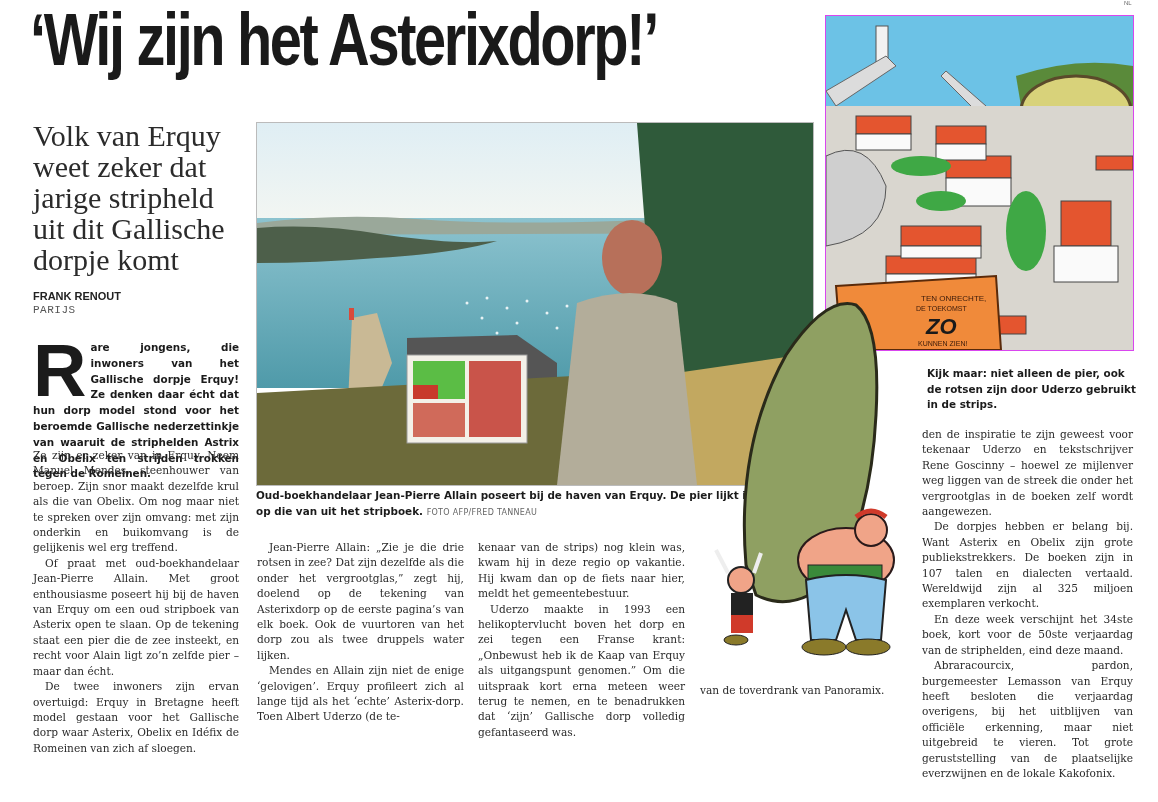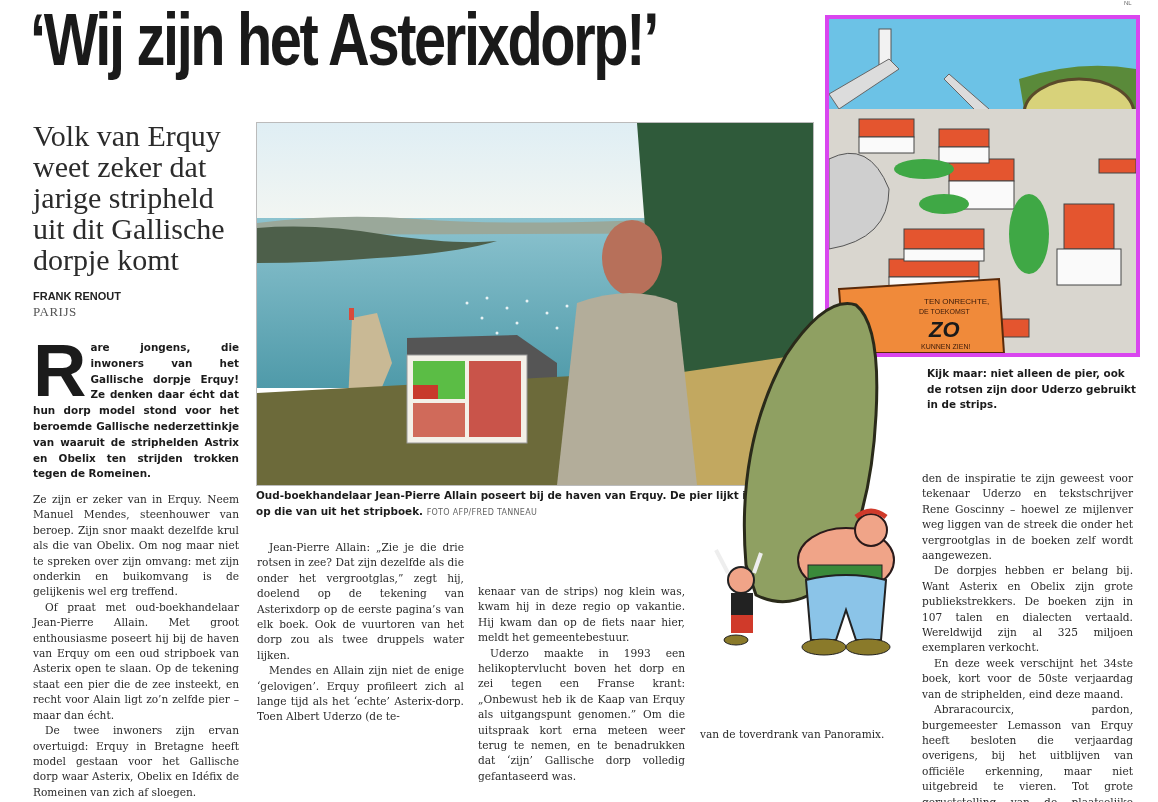--- a/index.html
+++ b/index.html
@@ -2,35 +2,35 @@
 <html><head>
 <meta charset="utf-8">
 <style>
   html, body { margin:0; padding:0; }
   body { width:1158px; height:802px; background:#ffffff; position:relative; overflow:hidden; font-family:"DejaVu Serif", serif; color:#222; }
   .abs { position:absolute; }
   .headline { left:30px; top:-6px; font-family:"Liberation Sans", sans-serif; font-weight:bold; font-size:74px; letter-spacing:-3px; color:#1a1a1a; transform:scaleX(0.78); transform-origin:left top; white-space:nowrap; line-height:1.25; }
   .corner-tag { left:1124px; top:0px; font-family:"Liberation Sans", sans-serif; font-size:6px; color:#666; }
   .subhead { left:33px; top:120px; width:215px; font-family:"Liberation Serif", serif; font-size:30px; line-height:31px; color:#2b2b2b; }
   .author { left:33px; top:290px; font-family:"Liberation Sans", sans-serif; font-weight:bold; font-size:11px; color:#222; }
-  .place { left:33px; top:304px; font-family:Liberation Serif, serif; font-size:13px; color:#555; letter-spacing:0.5px; }
+  .place { left:33px; top:304px; font-family:Liberation Mono, monospace; font-size:11px; color:#555; letter-spacing:0.5px; }
   .lead { left:33px; top:340px; width:206px; font-family:"DejaVu Sans", sans-serif; font-weight:bold; font-size:10.4px; line-height:15.8px; text-align:justify; color:#1b1b1b; }
   .dropcap { float:left; font-family:"Liberation Sans", sans-serif; font-weight:bold; font-size:74px; line-height:58px; margin:2px 4px 0 0; color:#1b1b1b; }
   .col { font-family:"DejaVu Serif", serif; font-size:10.6px; line-height:15.4px; text-align:justify; color:#2a2a2a; }
   .col p { margin:0; text-indent:12px; }
-  .col p.first { text-indent:0;margin-top:44px; }
+  .col p.first { text-indent:0; }
   .col1 { left:33px; top:448px; width:206px; }
   .col2 { left:257px; top:540px; width:207px; }
   .col3 { left:478px; top:540px; width:207px; }
   .col4 { left:700px; top:683px; width:208px; }
   .col5 { left:922px; top:427px; width:211px; }
   .photo { left:256px; top:122px; width:556px; height:362px; overflow:hidden; border:1px solid #bbb; }
   .photo-cap { left:256px; top:488px; width:556px; font-family:"DejaVu Sans", sans-serif; font-weight:bold; font-size:10.4px; line-height:15.5px; color:#1b1b1b; }
   .credit { font-weight:normal; font-size:8px; color:#666; letter-spacing:0.3px; }
-  .comic { left:825px; top:15px; width:307px; height:334px; overflow:hidden; border:4px solid #d946ef;text-align:right; }
+  .comic { left:825px; top:15px; width:307px; height:334px; overflow:hidden; border:1px solid #d946ef;text-align:right; }
   .comic-cap { left:927px; top:366px; width:210px; font-family:"DejaVu Sans", sans-serif; font-weight:bold; font-size:10.4px; line-height:15.5px; color:#1b1b1b; }
   .cartoon { left:696px; top:295px; width:230px; height:380px; }
 </style>
 </head>
 <body>
 
 <div class="abs corner-tag">NL</div>
 <div class="abs headline">‘Wij zijn het Asterixdorp!’</div>
 
 <div class="abs subhead">Volk van Erquy weet zeker dat jarige stripheld uit dit Gallische dorpje komt</div>

